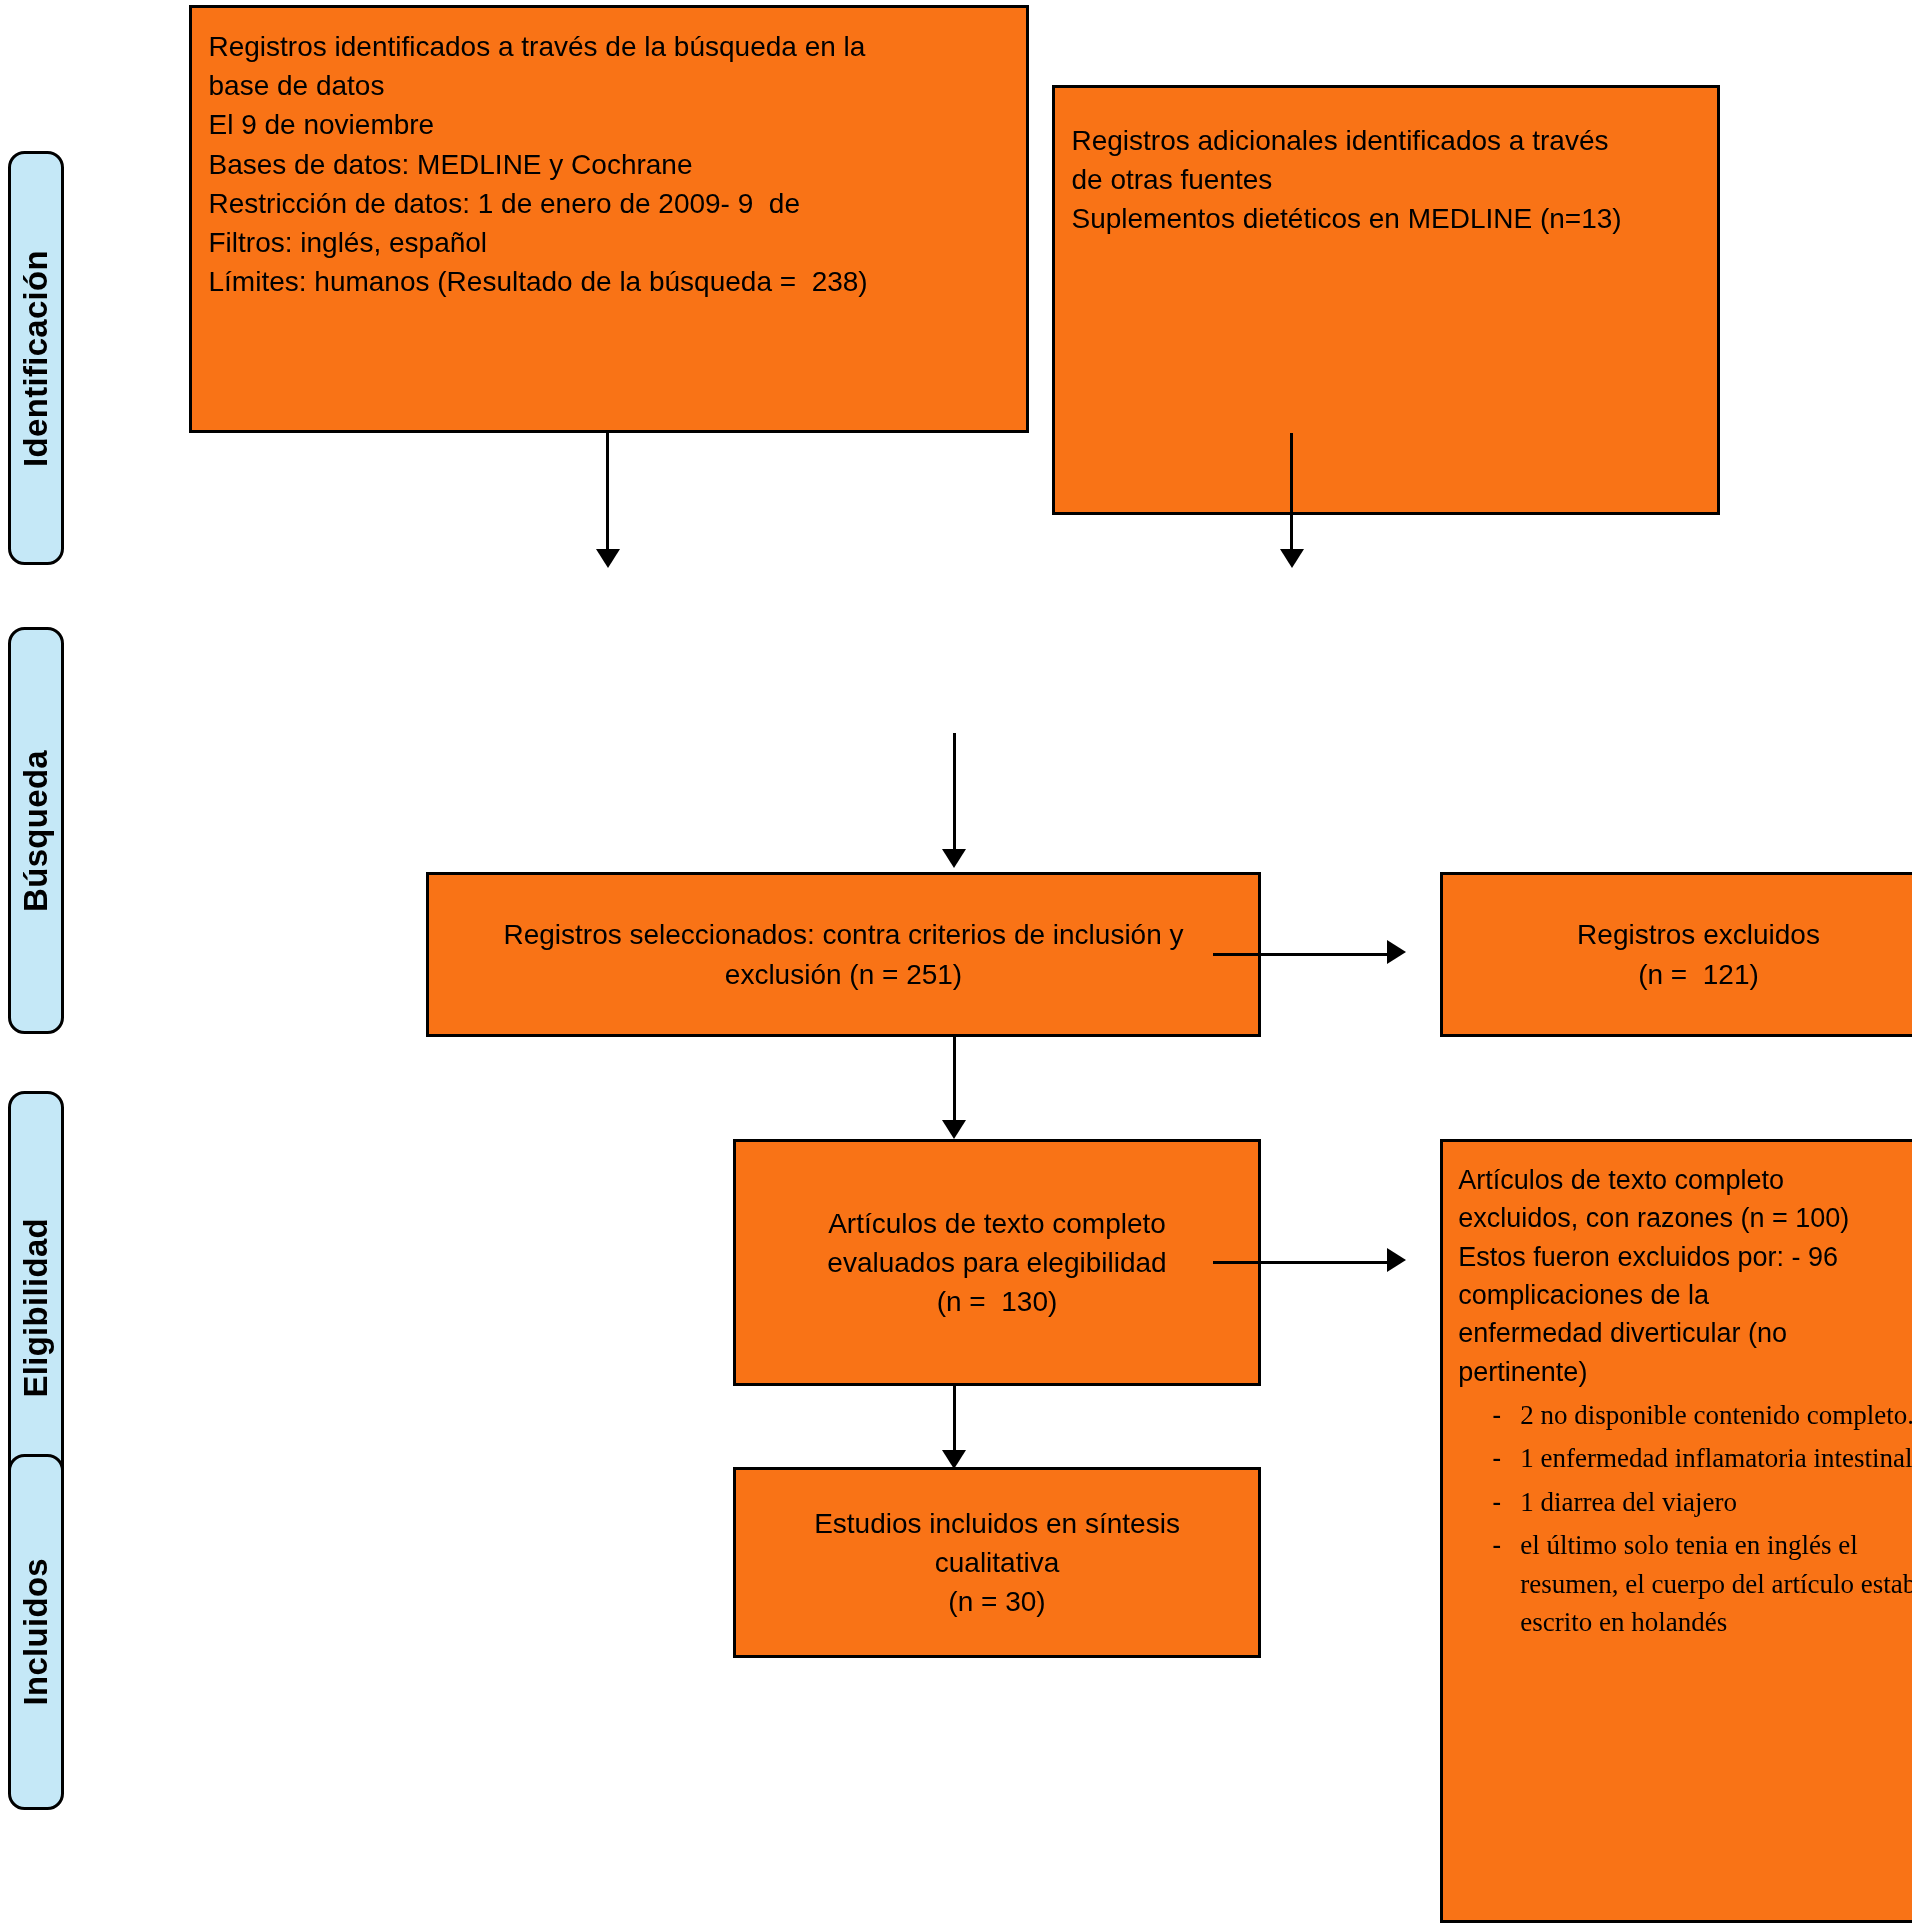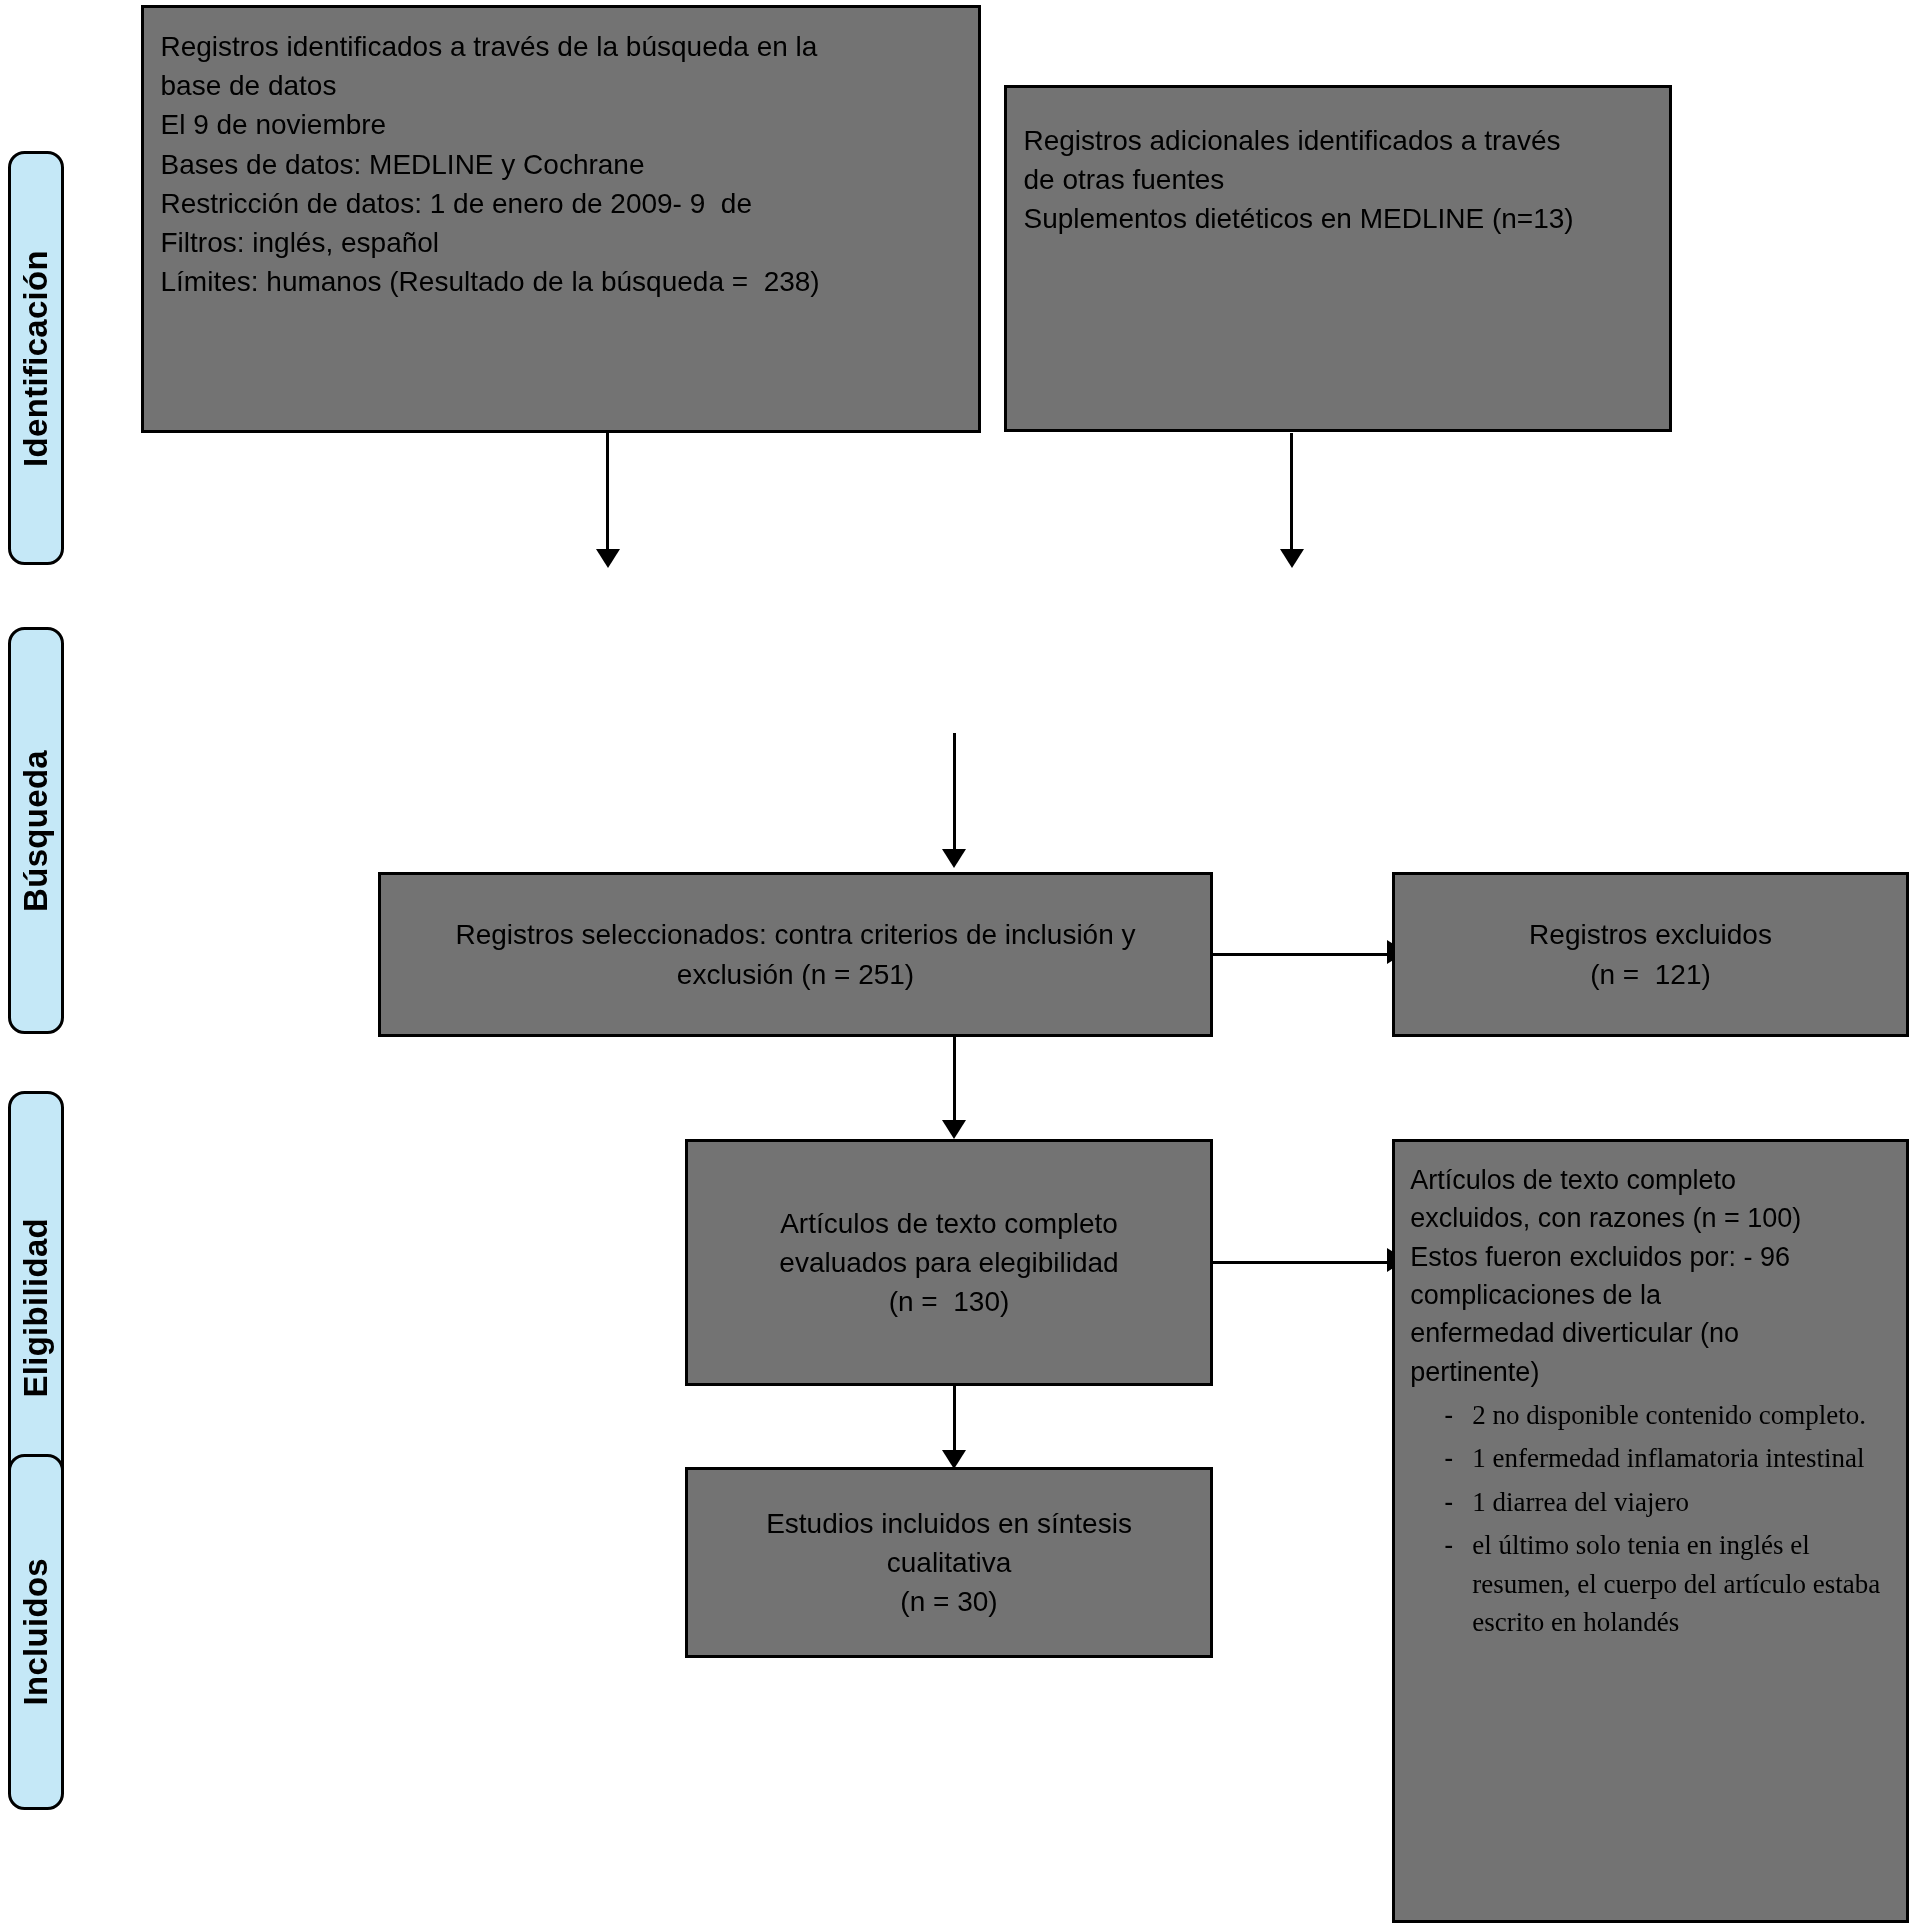--- a/index.html
+++ b/index.html
@@ -36,26 +36,27 @@
     font-weight: bold;
     font-size: 33px;
     letter-spacing: 0.3px;
     white-space: nowrap;
     line-height: 1;
   }
 
   
   .flow-box {
     position: absolute;
-    background: #737373;
+    background: #f97316;
     border: 3.2px solid #000000;
     box-sizing: border-box;
     padding: 14px 16.5px;
     font-size: 28px;
     line-height: 1.40;
+    margin-left: 48px;
   }
   .flow-box.center {
     display: flex;
     flex-direction: column;
     align-items: center;
     justify-content: center;
     text-align: center;
   }
   .flow-box.leftalign {
     text-align: left;
@@ -139,21 +140,21 @@
   <div class="flow-box leftalign" style="left:141px; top:5.1px; width:840px; height:428px; padding-top:19px;">
     <span class="line">Registros identificados a través de la búsqueda en la</span>
     <span class="line">base de datos</span>
     <span class="line">El 9 de noviembre</span>
     <span class="line">Bases de datos: MEDLINE y Cochrane</span>
     <span class="line">Restricción de datos: 1 de enero de 2009- 9  de</span>
     <span class="line">Filtros: inglés, español</span>
     <span class="line">Límites: humanos (Resultado de la búsqueda =  238)</span>
   </div>
 
-  <div class="flow-box leftalign" style="left:1004px; top:85px; width:668px; height:347px; padding-top:33px;">
+  <div class="flow-box leftalign" style="left:1004px; top:85px; width:668px; height:430px; padding-top:33px;">
     <span class="line">Registros adicionales identificados a través</span>
     <span class="line">de otras fuentes</span>
     <span class="line">Suplementos dietéticos en MEDLINE (n=13)</span>
   </div>
 
   <div class="vline" style="left:606px; top:433px; height:122px;"></div>
   <div class="arrow-down" style="left:596px; top:549px;"></div>
 
   <div class="vline" style="left:1290px; top:433px; height:122px;"></div>
   <div class="arrow-down" style="left:1280px; top:549px;"></div>

